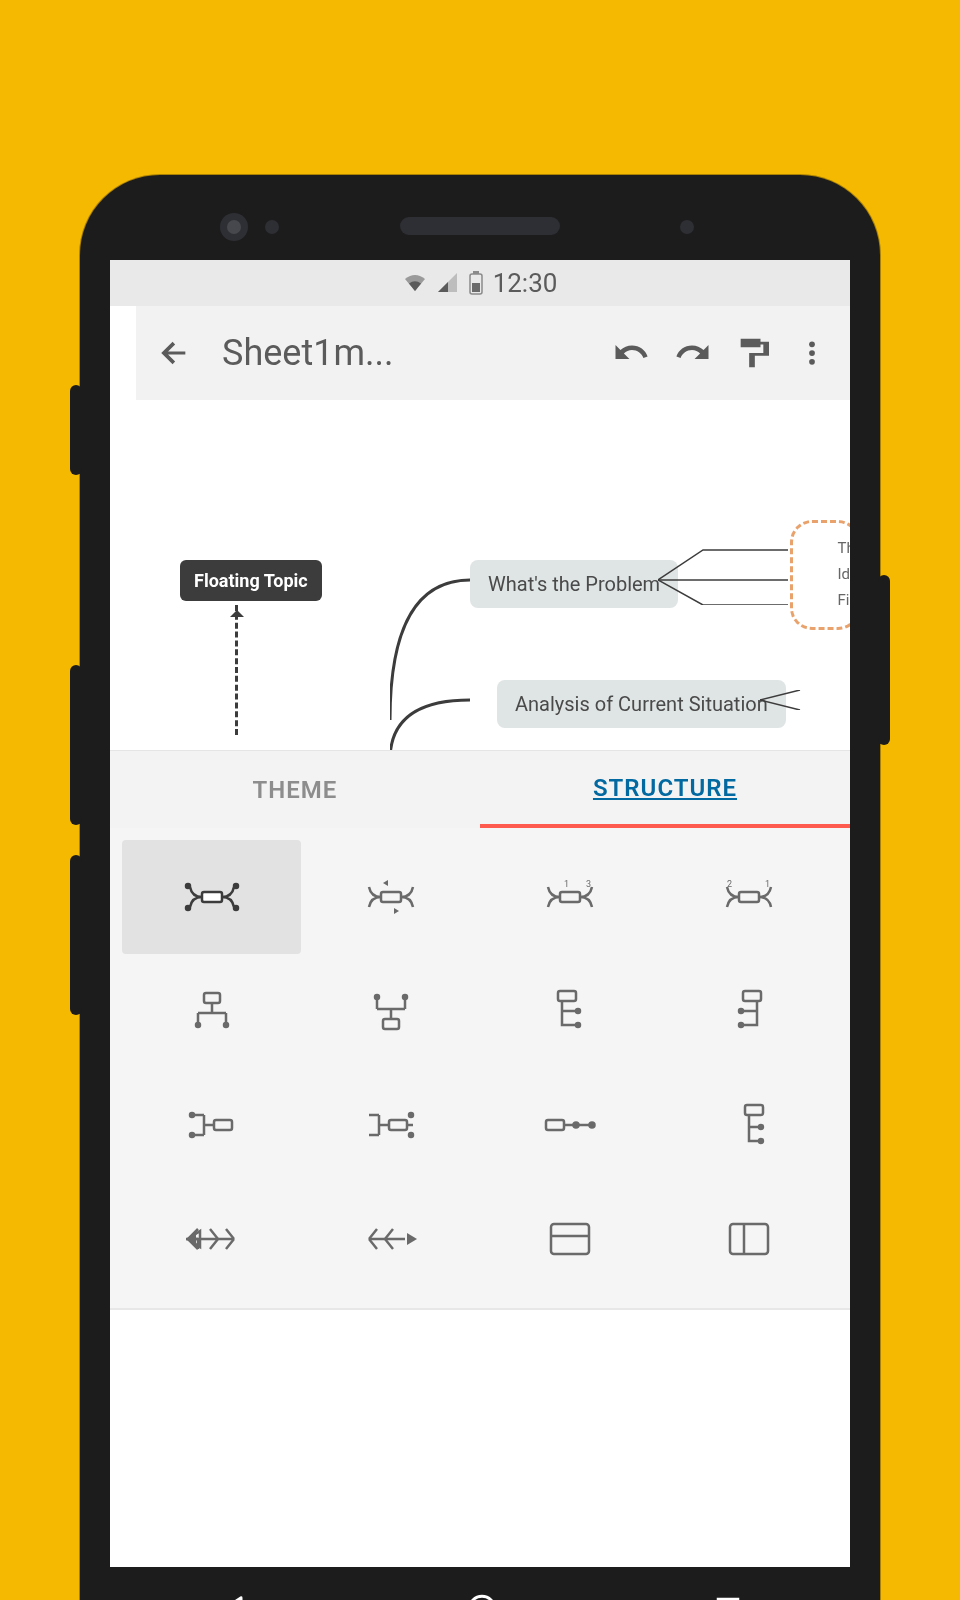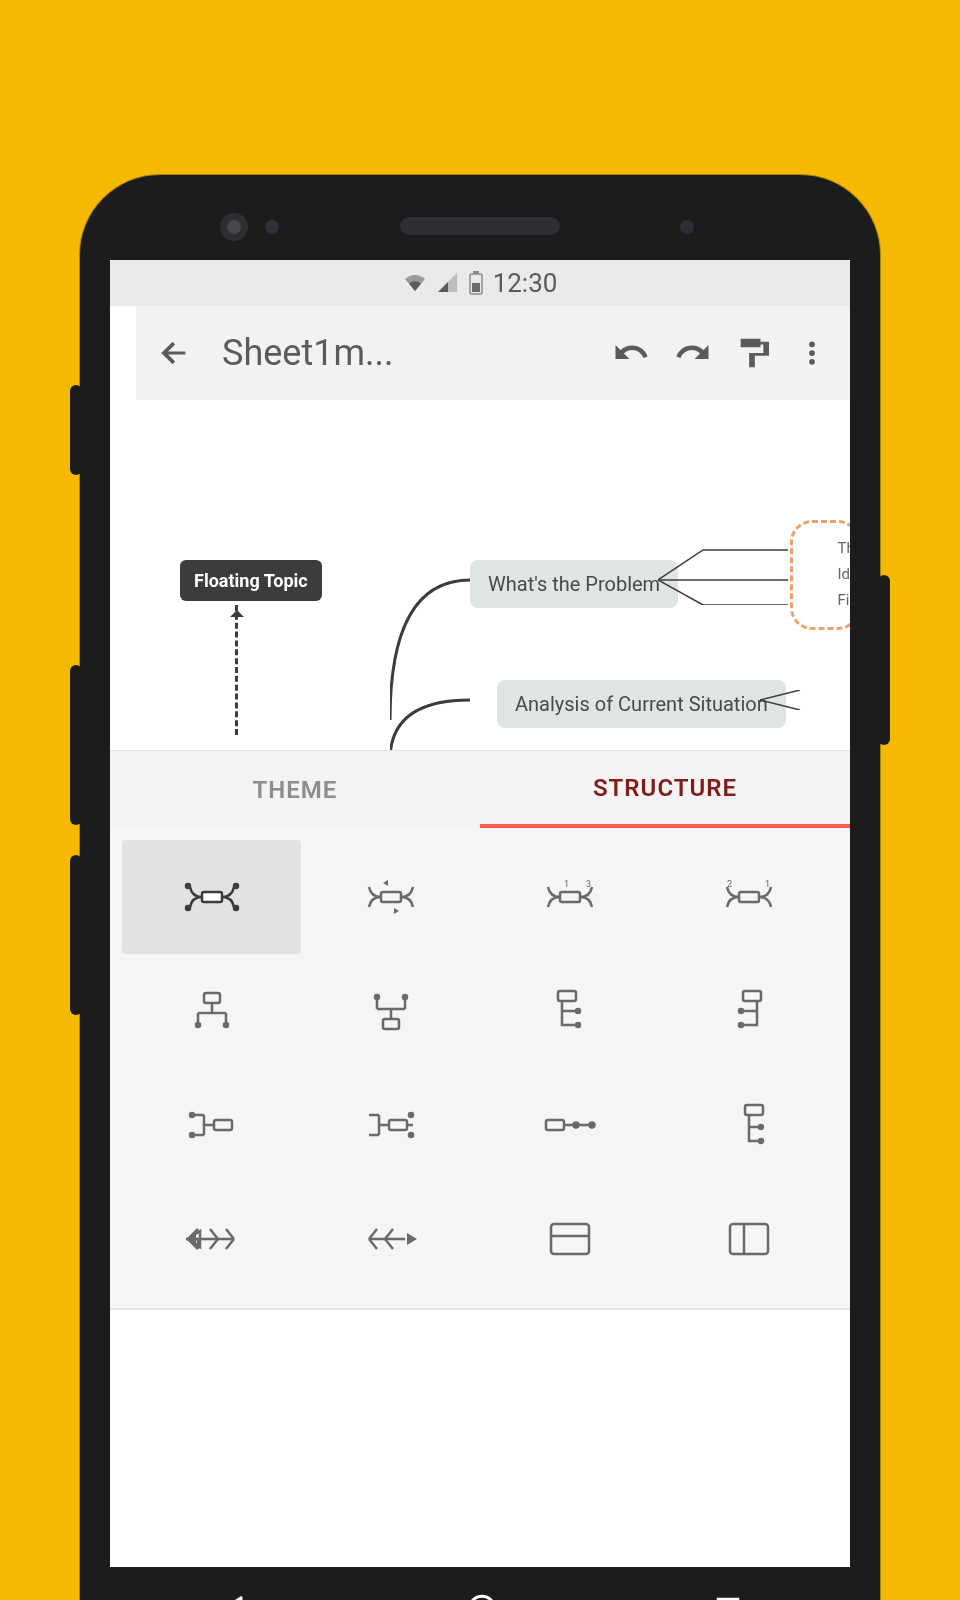--- a/index.html
+++ b/index.html
@@ -73,21 +73,21 @@
     position:absolute;right:-10px;top:120px;border:3px dashed #e9a26c;border-radius:22px;
     width:70px;height:110px;
   }
   .bubble-lines{position:absolute;right:-8px;top:135px;font-size:15px;color:#666;line-height:26px;}
   .bubble-lines div{white-space:nowrap;}
   .fish-conn{position:absolute;stroke:#3c3c3c;stroke-width:1.5;fill:none;}
   
   .tabs{display:flex;height:78px;background:#f3f3f3;border-top:1px solid #e5e5e5;}
   .tab{flex:1;display:flex;align-items:center;justify-content:center;font-size:24px;font-weight:600;letter-spacing:1px;text-align:right;}
   .tab.inactive{color:#8d8d8d;}
-  .tab.active{color:#7f1d1d;border-bottom:4px solid #ff5a4e;}
+  .tab.active{color:#0369a1;border-bottom:4px solid #ff5a4e;text-decoration:underline;}
   
   .grid{background:#f5f5f5;height:480px;display:grid;grid-template-columns:repeat(4,1fr);grid-template-rows:repeat(4,1fr);padding:12px 12px;}
   .cell{display:flex;align-items:center;justify-content:center;}
   .cell svg{display:block;}
   .cell.selected{background:#e2e2e2;border-radius:4px;}
   .hr{height:2px;background:#e7e7e7;}
   
   .navbar{
     position:absolute;left:0;right:0;bottom:0;height:88px;background:#1c1c1c;
     display:flex;align-items:center;justify-content:space-around;

